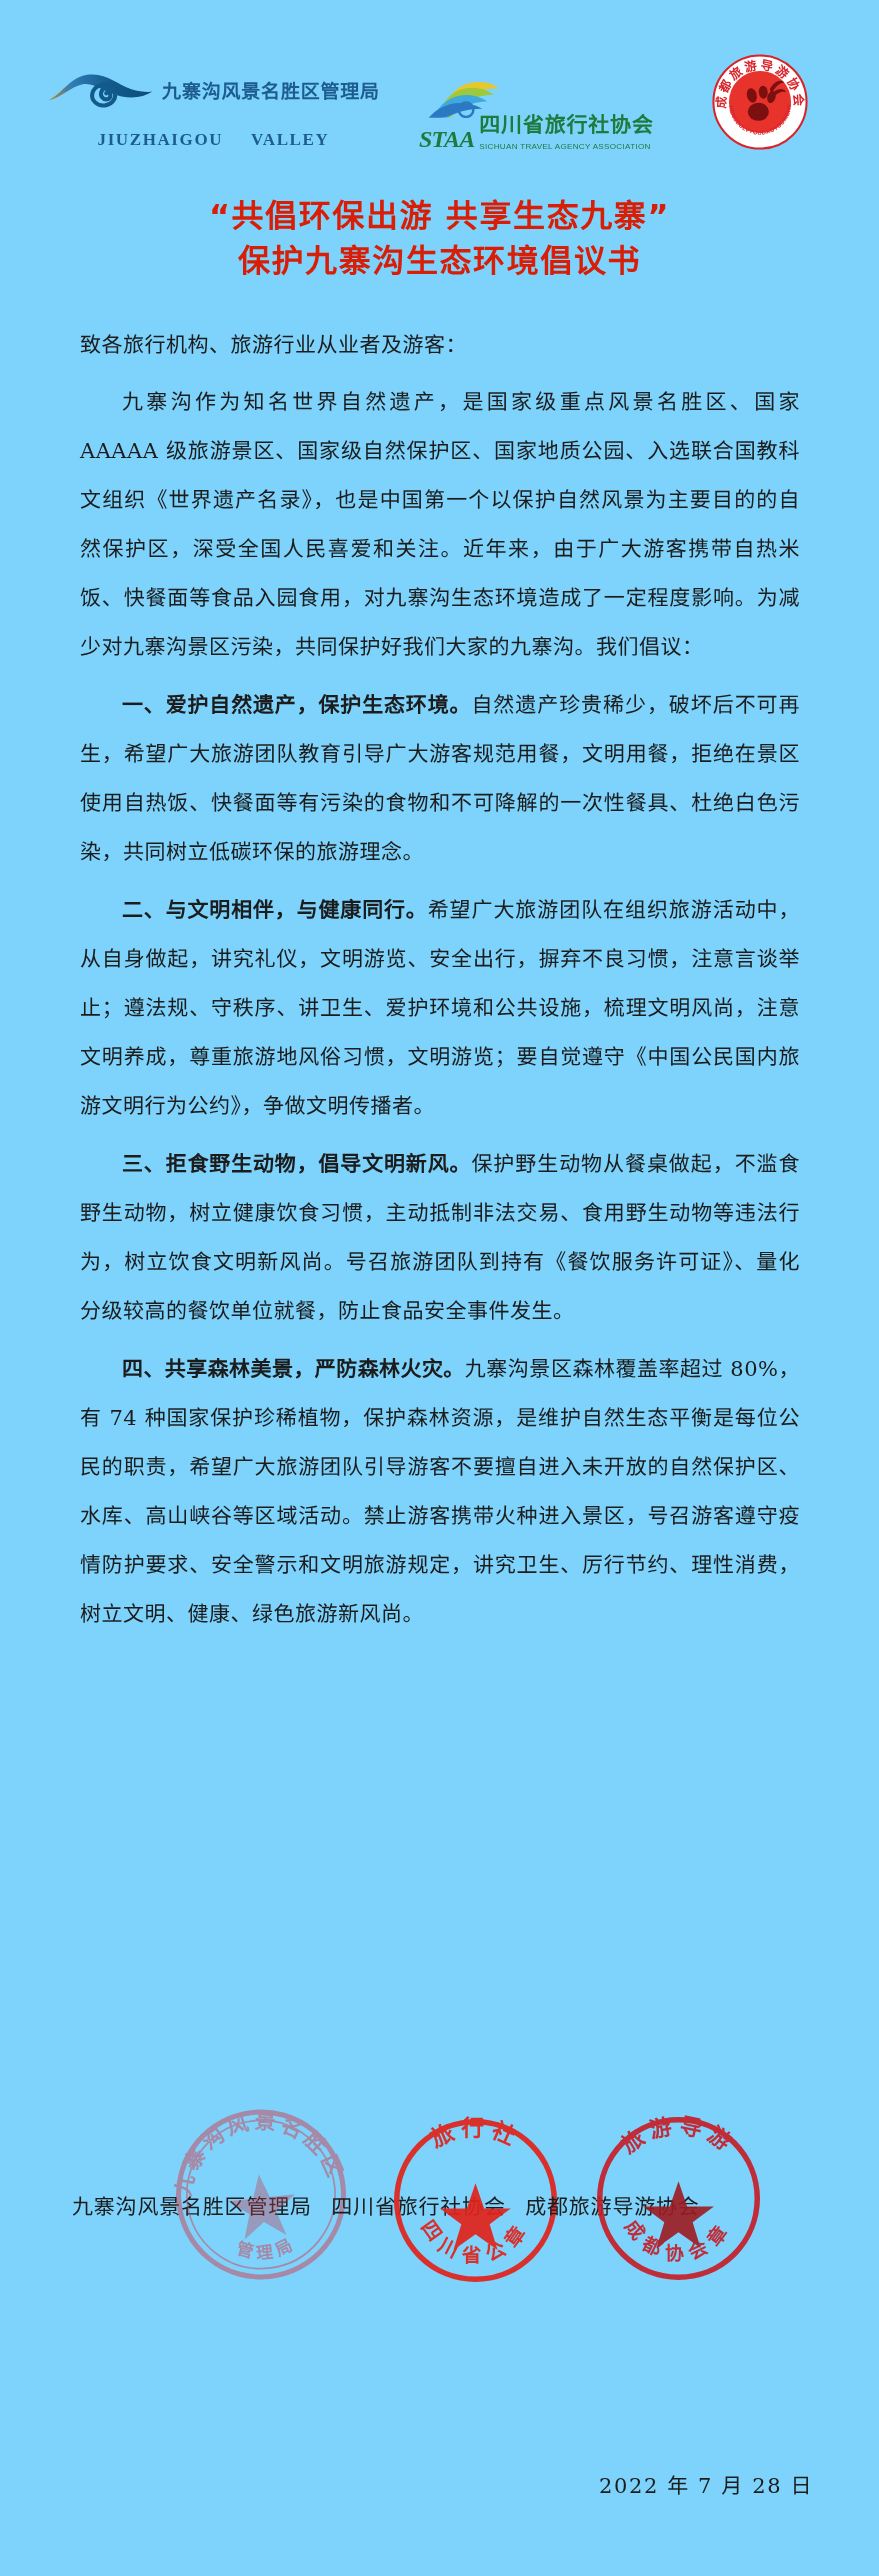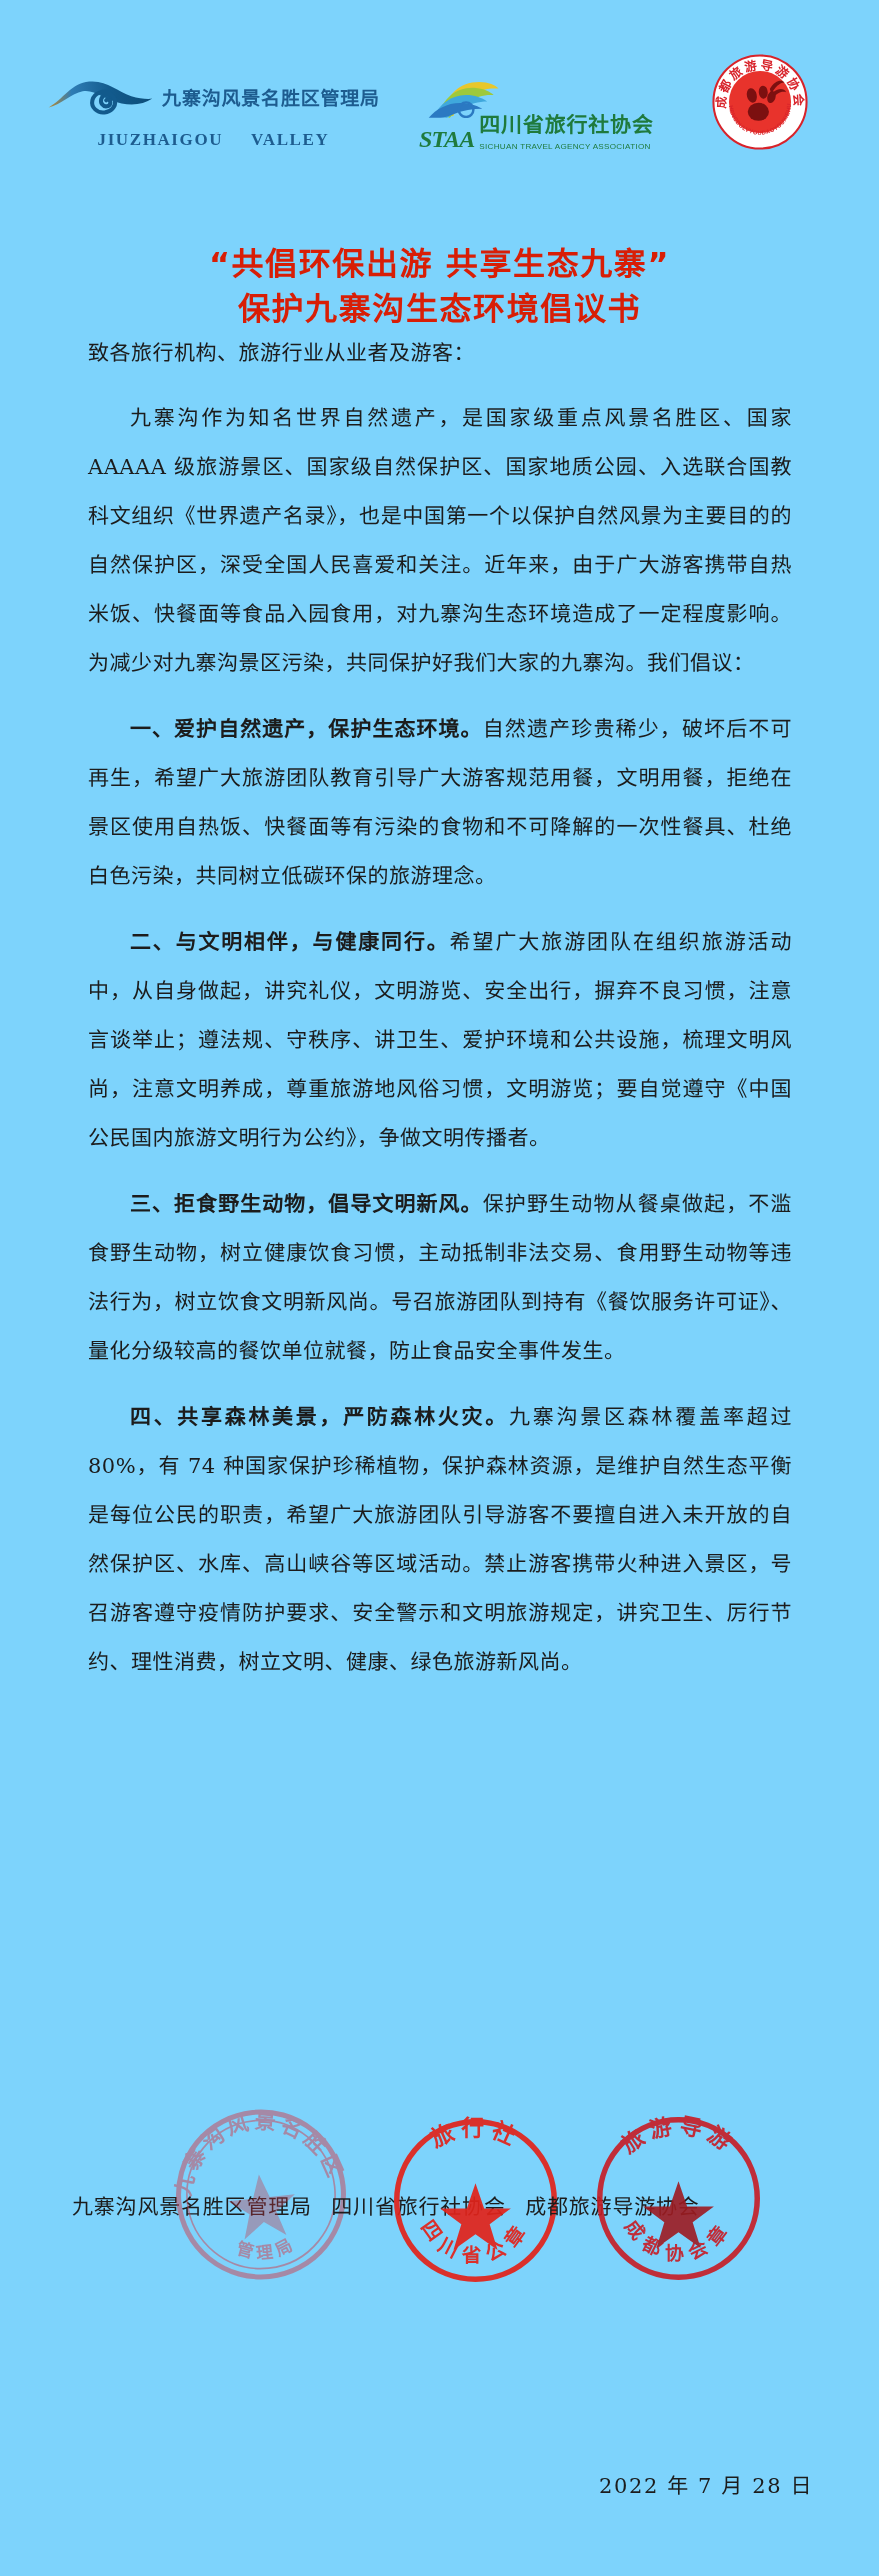--- a/index.html
+++ b/index.html
@@ -59,21 +59,21 @@
     letter-spacing: 0.8px;
     color: #1d5c8f;
     white-space: nowrap;
   }
   .jzg-en {
     font-family: "Liberation Serif", serif;
     font-weight: bold;
     font-size: 17px;
     color: #1d5c8f;
     letter-spacing: 1.6px;
-    margin-top: 11px;
+    margin-top: 18px;
     white-space: nowrap;
   }
   .jzg-en span.gap { display: inline-block; width: 28px; }
 
   
   .logo-staa {
     display: flex;
     flex-direction: column;
     margin-right: 57px;
     padding-bottom: 4.9px;
@@ -115,21 +115,20 @@
   
   .logo-cdta { position: relative; width: 98px; height: 98px; padding-bottom: 4.9px; }
 
   
   .title-block {
     position: absolute;
     top: 194px;
     left: 0;
     width: 879px;
     text-align: center;
-    margin-top: 48px;
   }
   .title-line {
     font-family: "DejaVu Sans", sans-serif;
     font-weight: bold;
     color: #d81e06;
     font-size: 32px;
     letter-spacing: 1.6px;
     line-height: 1.42;
     white-space: nowrap;
   }
@@ -141,21 +140,21 @@
     left: 72px;
     width: 736px;
     font-family: "DejaVu Serif", "Liberation Serif", serif;
     font-size: 21px;
     line-height: 49px;
     color: #1c1c1c;
     text-align: justify;
     text-justify: inter-ideograph;
   }
   .body-text p {
-    margin: 16px;
+    margin: 8px;
     text-indent: 2em;
     letter-spacing: 0.5px;
   }
   .body-text p.no-indent { text-indent: 0; }
   .body-text b.lead {
     font-family: Liberation Sans, sans-serif;
     font-weight: bold;
     letter-spacing: 0.4px;
   }
 

